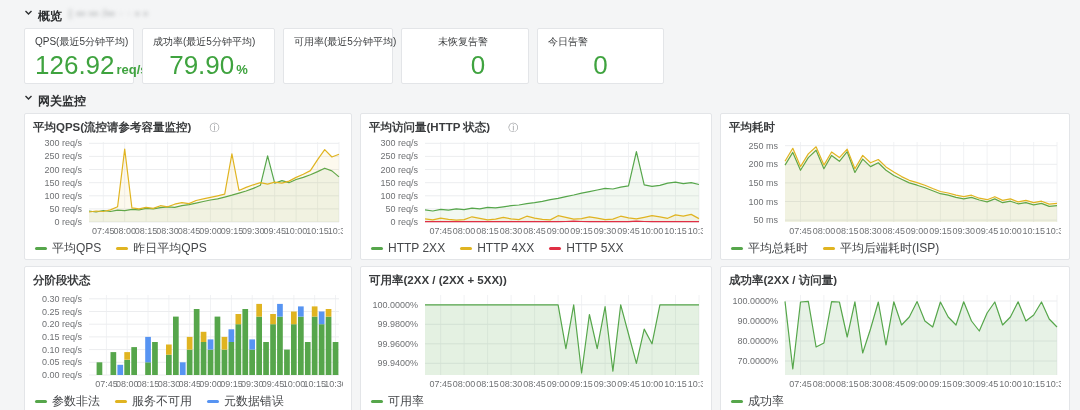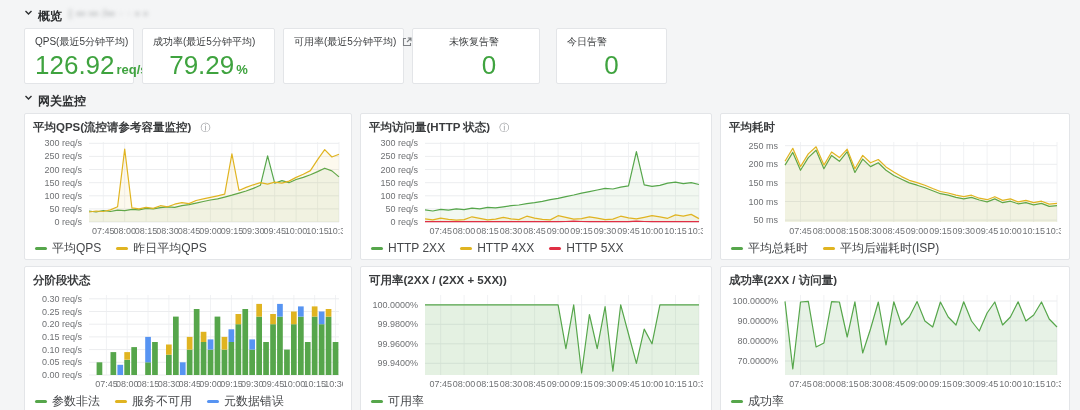--- a/index.html
+++ b/index.html
@@ -19,41 +19,41 @@
     filter:blur(2px);color:#8d9093;font-size:10px;font-weight:400;
     letter-spacing:1px;margin-left:2px;
   }
   .stats-row{display:flex;gap:8px;margin:0 0 9px 0;}
   .stat-card{
     background:#fff;border:1px solid #e3e5e8;border-radius:2px;
     box-sizing:border-box;height:56px;padding:6px 10px 3px 10px;
   }
   .stat-card:nth-child(1){width:110px;}
   .stat-card:nth-child(2){width:133px;}
-  .stat-card:nth-child(3){width:121px;}
+  .stat-card:nth-child(3){width:110px;}
   .stat-card:nth-child(4){width:128px;padding-left:36px;}
-  .stat-card:nth-child(5){width:111px;margin-left:8px;}
+  .stat-card:nth-child(5){width:127px;}
   .stat-title-row{display:flex;align-items:center;gap:6px;height:13px;}
   .stat-title{font-size:10px;font-weight:normal;color:#3a3c3e;white-space:nowrap;}
   .stat-value{
     text-align:center;color:#3fa33f;font-size:26px;font-weight:500;
     line-height:34px;white-space:nowrap;
   }
   .stat-unit{font-size:13px;font-weight:700;margin-left:2px;}
   .ext-link-icon{display:inline-flex;color:#7d8084;}
   .charts-grid{
     display:grid;grid-template-columns:328px 352px 350px;
     grid-auto-rows:147px;gap:6px 8px;
   }
   .panel{
     background:#fff;border:1px solid #e3e5e8;border-radius:2px;
     box-sizing:border-box;padding:5px 8px 0 8px;overflow:hidden;
   }
   .panel-title{
-    display:flex;align-items:center;gap:9px;height:17px;
+    display:flex;align-items:center;gap:18px;height:17px;
     font-size:11.5px;font-weight:bold;color:#3a3c3e;cursor:pointer;
     white-space:nowrap;
     text-align:center;
   }
   .info-icon{color:#8e9094;font-size:10px;font-weight:400;}
   svg.chart{display:block;width:100%;height:104px;}
   .legend{
     display:flex;gap:15px;align-items:center;height:16px;
     font-size:12px;color:#45474a;padding-left:2px;white-space:nowrap;
   }
@@ -80,21 +80,21 @@
     <div class="stat-card">
       <div class="stat-title-row">
           <span class="stat-title">QPS(最近5分钟平均)</span>
         </div>
       <div class="stat-value"><span>126.92</span><span class="stat-unit">req/s</span></div>
     </div>
     <div class="stat-card">
       <div class="stat-title-row">
           <span class="stat-title">成功率(最近5分钟平均)</span>
         </div>
-      <div class="stat-value"><span>79.29</span><span class="stat-unit">%</span></div>
+      <div class="stat-value"><span>79.90</span><span class="stat-unit">%</span></div>
     </div>
     <div class="stat-card">
       <div class="stat-title-row">
         <span class="stat-title">可用率(最近5分钟平均)</span>
         <span class="ext-link-icon">
           <svg width="10" height="10" viewBox="0 0 10 10">
               <path d="M4 1.5 H1.5 V8.5 H8.5 V6" fill="none" stroke="currentColor" stroke-width="1.1"></path>
               <path d="M5.8 1 H9 V4.2 M9 1 L5 5" fill="none" stroke="currentColor" stroke-width="1.1"></path>
             </svg>
         </span>

